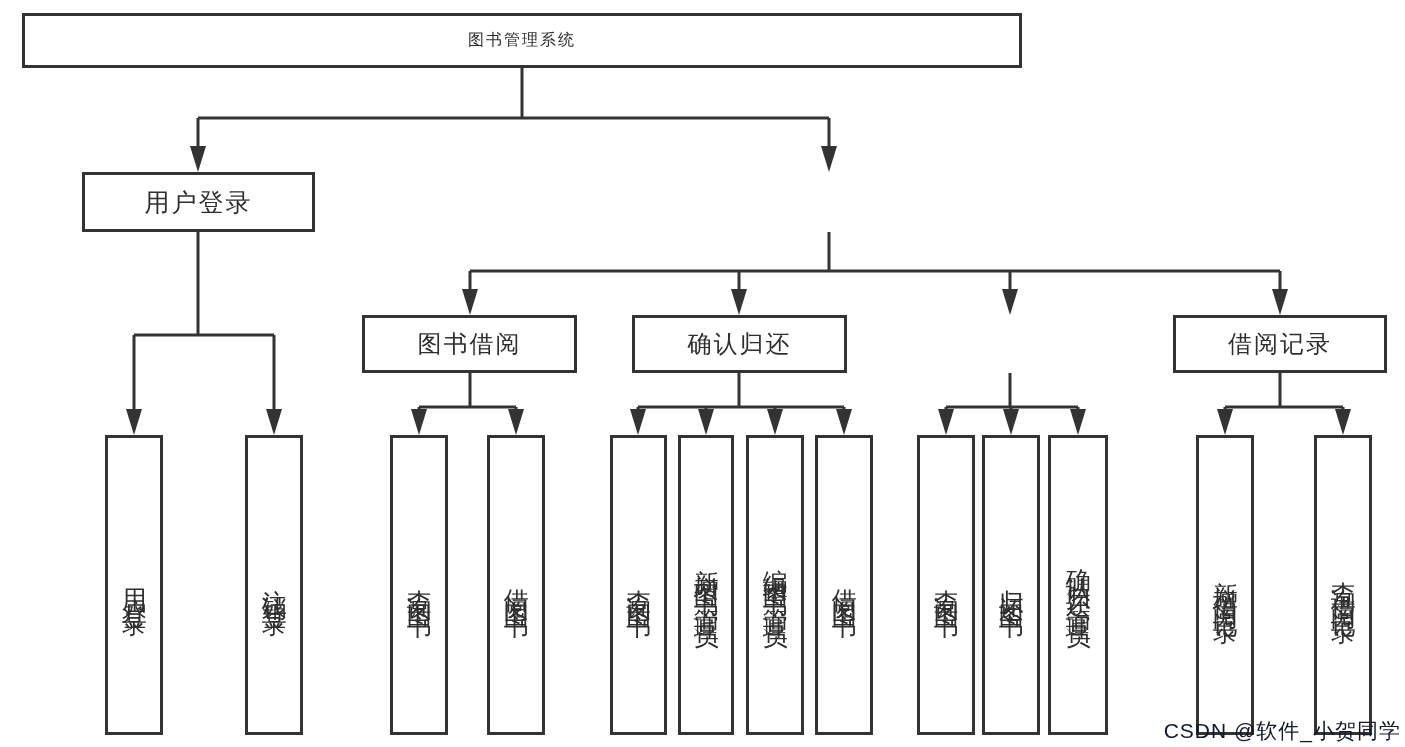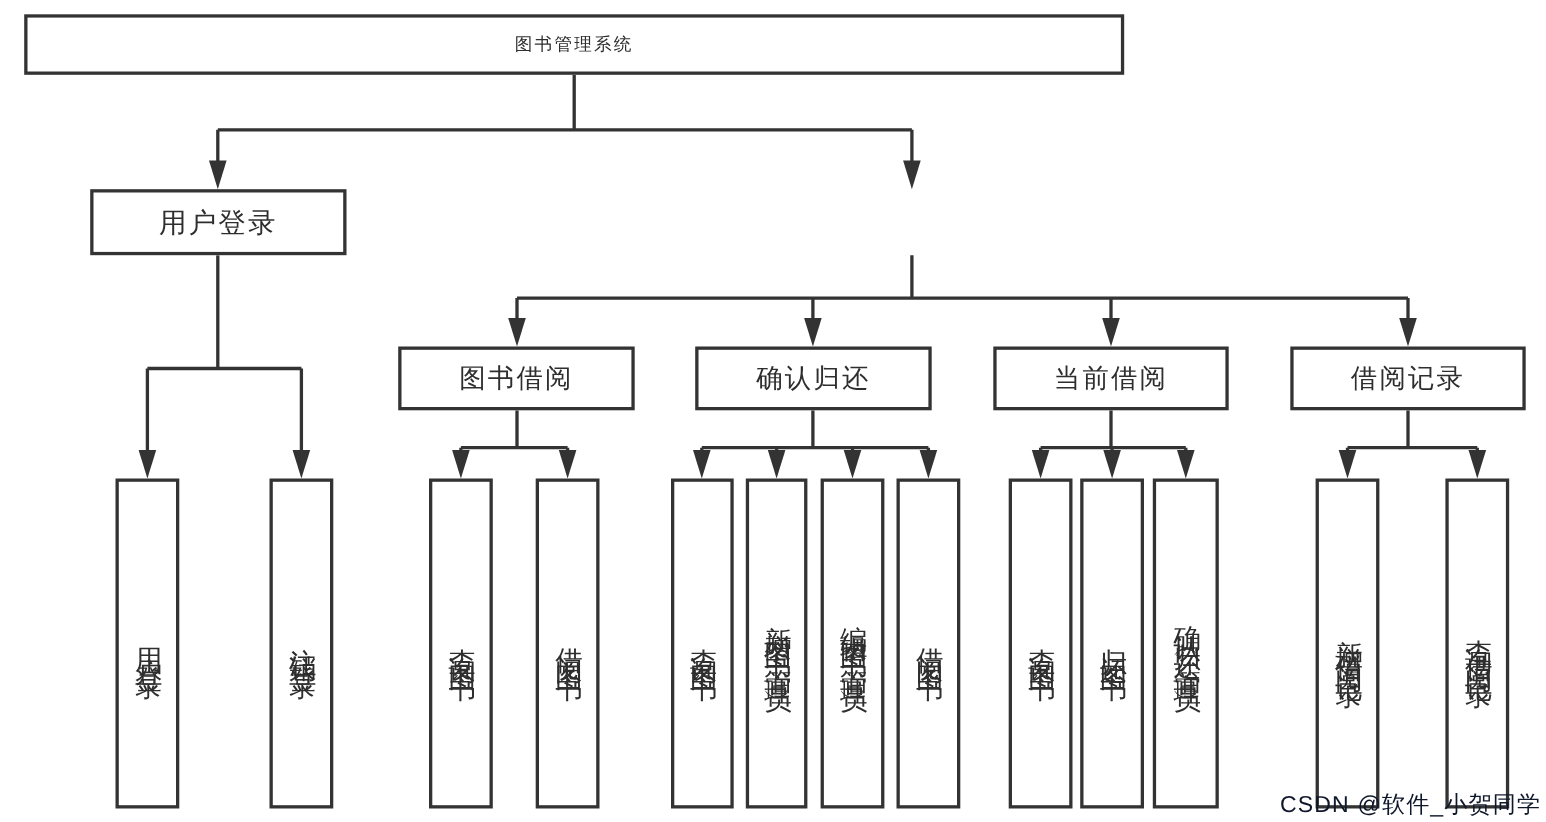--- a/index.html
+++ b/index.html
@@ -101,21 +101,20 @@
       <polygon points="1335,409 1351,409 1343,435"></polygon>
     </g>
   </svg>
 
   <div class="node hbox root" style="left:22px; top:13px; width:1000px; height:55px;">图书管理系统</div>
 
   <div class="node hbox lvl2" style="left:82px; top:172px; width:233px; height:60px;">用户登录</div>
 
   <div class="node hbox" style="left:362px; top:315px; width:215px; height:58px;">图书借阅</div>
   <div class="node hbox" style="left:632px; top:315px; width:215px; height:58px;">确认归还</div>
-  <div class="node hbox" style="left:903px; top:315px; width:214px; height:58px;">当前借阅</div>
   <div class="node hbox" style="left:1173px; top:315px; width:214px; height:58px;">借阅记录</div>
 
   <div class="node vbox" style="left:105px; top:435px; width:58px; height:300px;">用户登录</div>
   <div class="node vbox" style="left:245px; top:435px; width:58px; height:300px;">注销登录</div>
 
   <div class="node vbox" style="left:390px; top:435px; width:58px; height:300px;">查询图书</div>
   <div class="node vbox" style="left:487px; top:435px; width:58px; height:300px;">借阅图书</div>
 
   <div class="node vbox" style="left:610px; top:435px; width:57px; height:300px;">查询图书</div>
   <div class="node vbox" style="left:678px; top:435px; width:56px; height:300px;">新增图书（管理员）</div>

